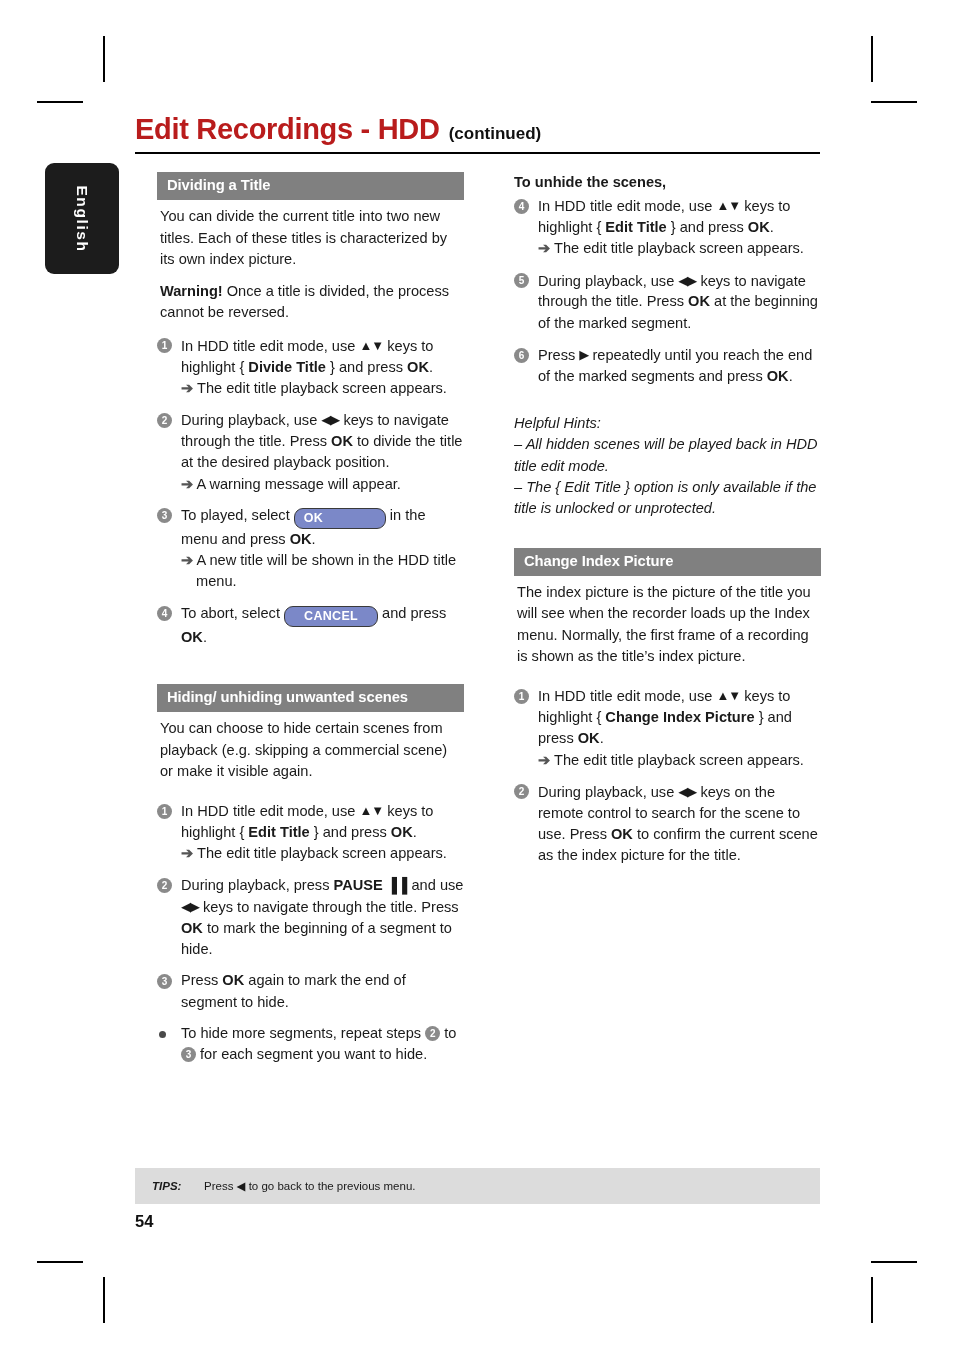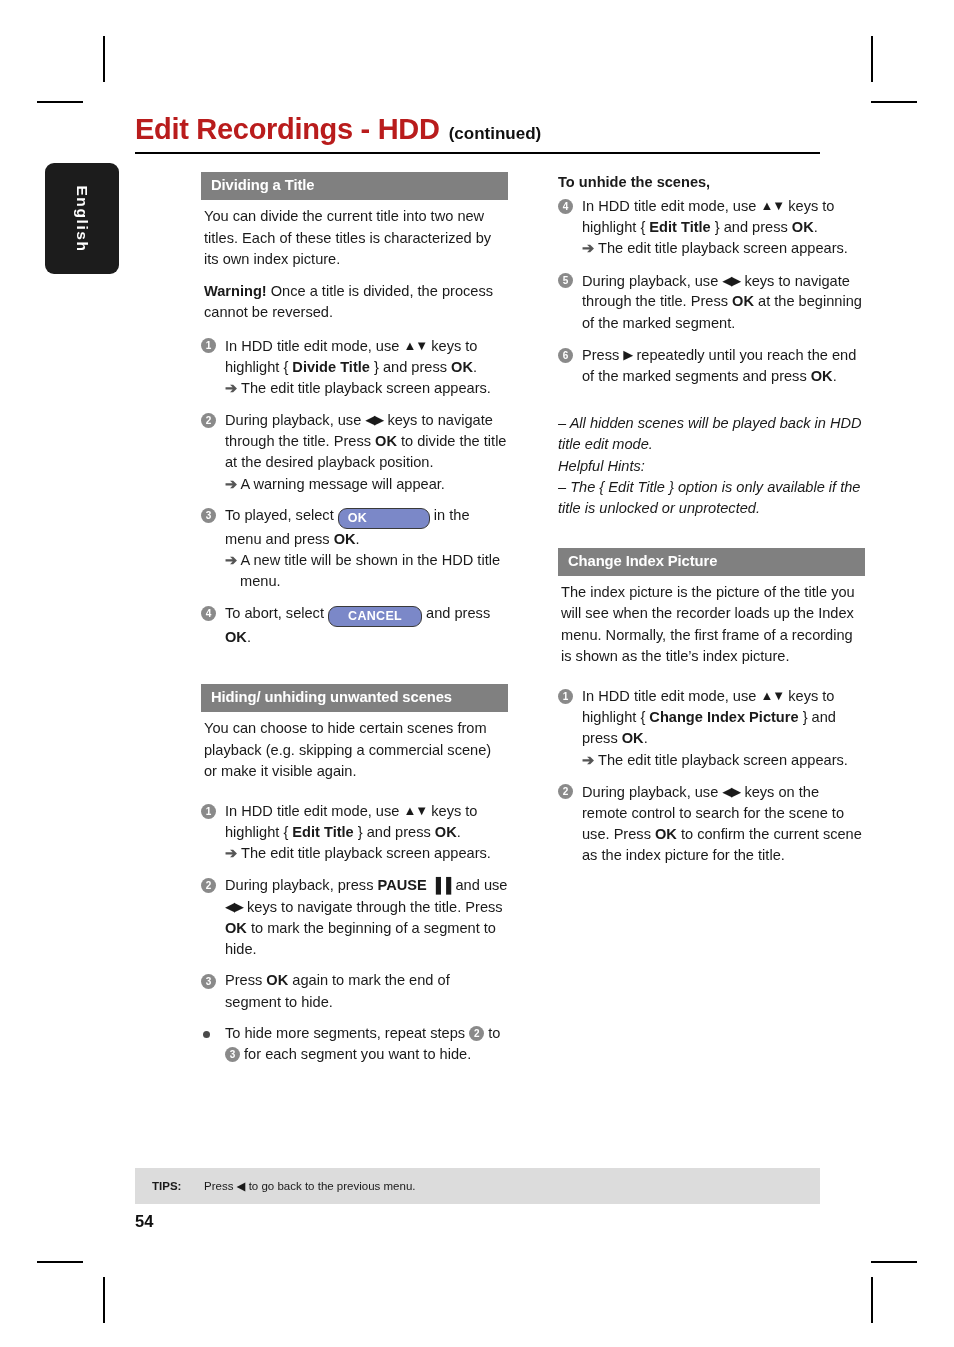--- a/index.html
+++ b/index.html
@@ -85,21 +85,20 @@
     background: #000;
   }
 
   
   .col {
     position: absolute;
     top: 172px;
     width: 307px;
     font-size: 14.6px;
     line-height: 21.3px;
-    margin-left: 44px;
   }
   .col-left  { left: 157px; }
   .col-right { left: 514px; }
 
   
   .sec-bar {
     background: #808080;
     color: #ffffff;
     font-weight: bold;
     font-size: 14.8px;
@@ -202,20 +201,21 @@
     top: 1168px;
     width: 685px;
     height: 36px;
     background: #dcdcdc;
     display: flex;
     align-items: center;
   }
   .tips .tips-label {
     font-size: 11.5px;
     font-weight: bold;
+    font-style: italic;
     padding-left: 17px;
     width: 52px;
   }
   .tips .tips-text { font-size: 11.5px; }
 
   .page-num {
     position: absolute;
     left: 135px;
     top: 1212px;
     font-size: 16.5px;
@@ -317,22 +317,22 @@
     <span class="num">5</span>
     <span>During playback, use </span><span class="keys">◀▶</span><span> keys to navigate through the title. Press </span><span class="b">OK</span><span> at the beginning of the marked segment.</span>
   </div>
 
   <div class="step">
     <span class="num">6</span>
     <span>Press </span><span class="keys">▶</span><span> repeatedly until you reach the end of the marked segments and press </span><span class="b">OK</span><span>.</span>
   </div>
 
   <div class="hint-block">
+    <p>Helpful Hints:</p>
     <p>–  All hidden scenes will be played back in HDD title edit mode.</p>
-    <p>Helpful Hints:</p>
     <p>–  The { Edit Title } option is only available if the title is unlocked or unprotected.</p>
   </div>
 
   <div class="sec-bar" style="margin-top:28px;">Change Index Picture</div>
   <p class="body indent">The index picture is the picture of the title you will see when the recorder loads up the Index menu. Normally, the first frame of a recording is shown as the title’s index picture.</p>
 
   <div class="step" style="margin-top:18px;">
     <span class="num">1</span>
     <span>In HDD title edit mode, use </span><span class="keys">▲▼</span><span> keys to highlight { </span><span class="b">Change Index Picture</span><span> } and press </span><span class="b">OK</span><span>.</span>
     <span class="result"><span class="arrow">➔</span> <span>The edit title playback screen appears.</span></span>

